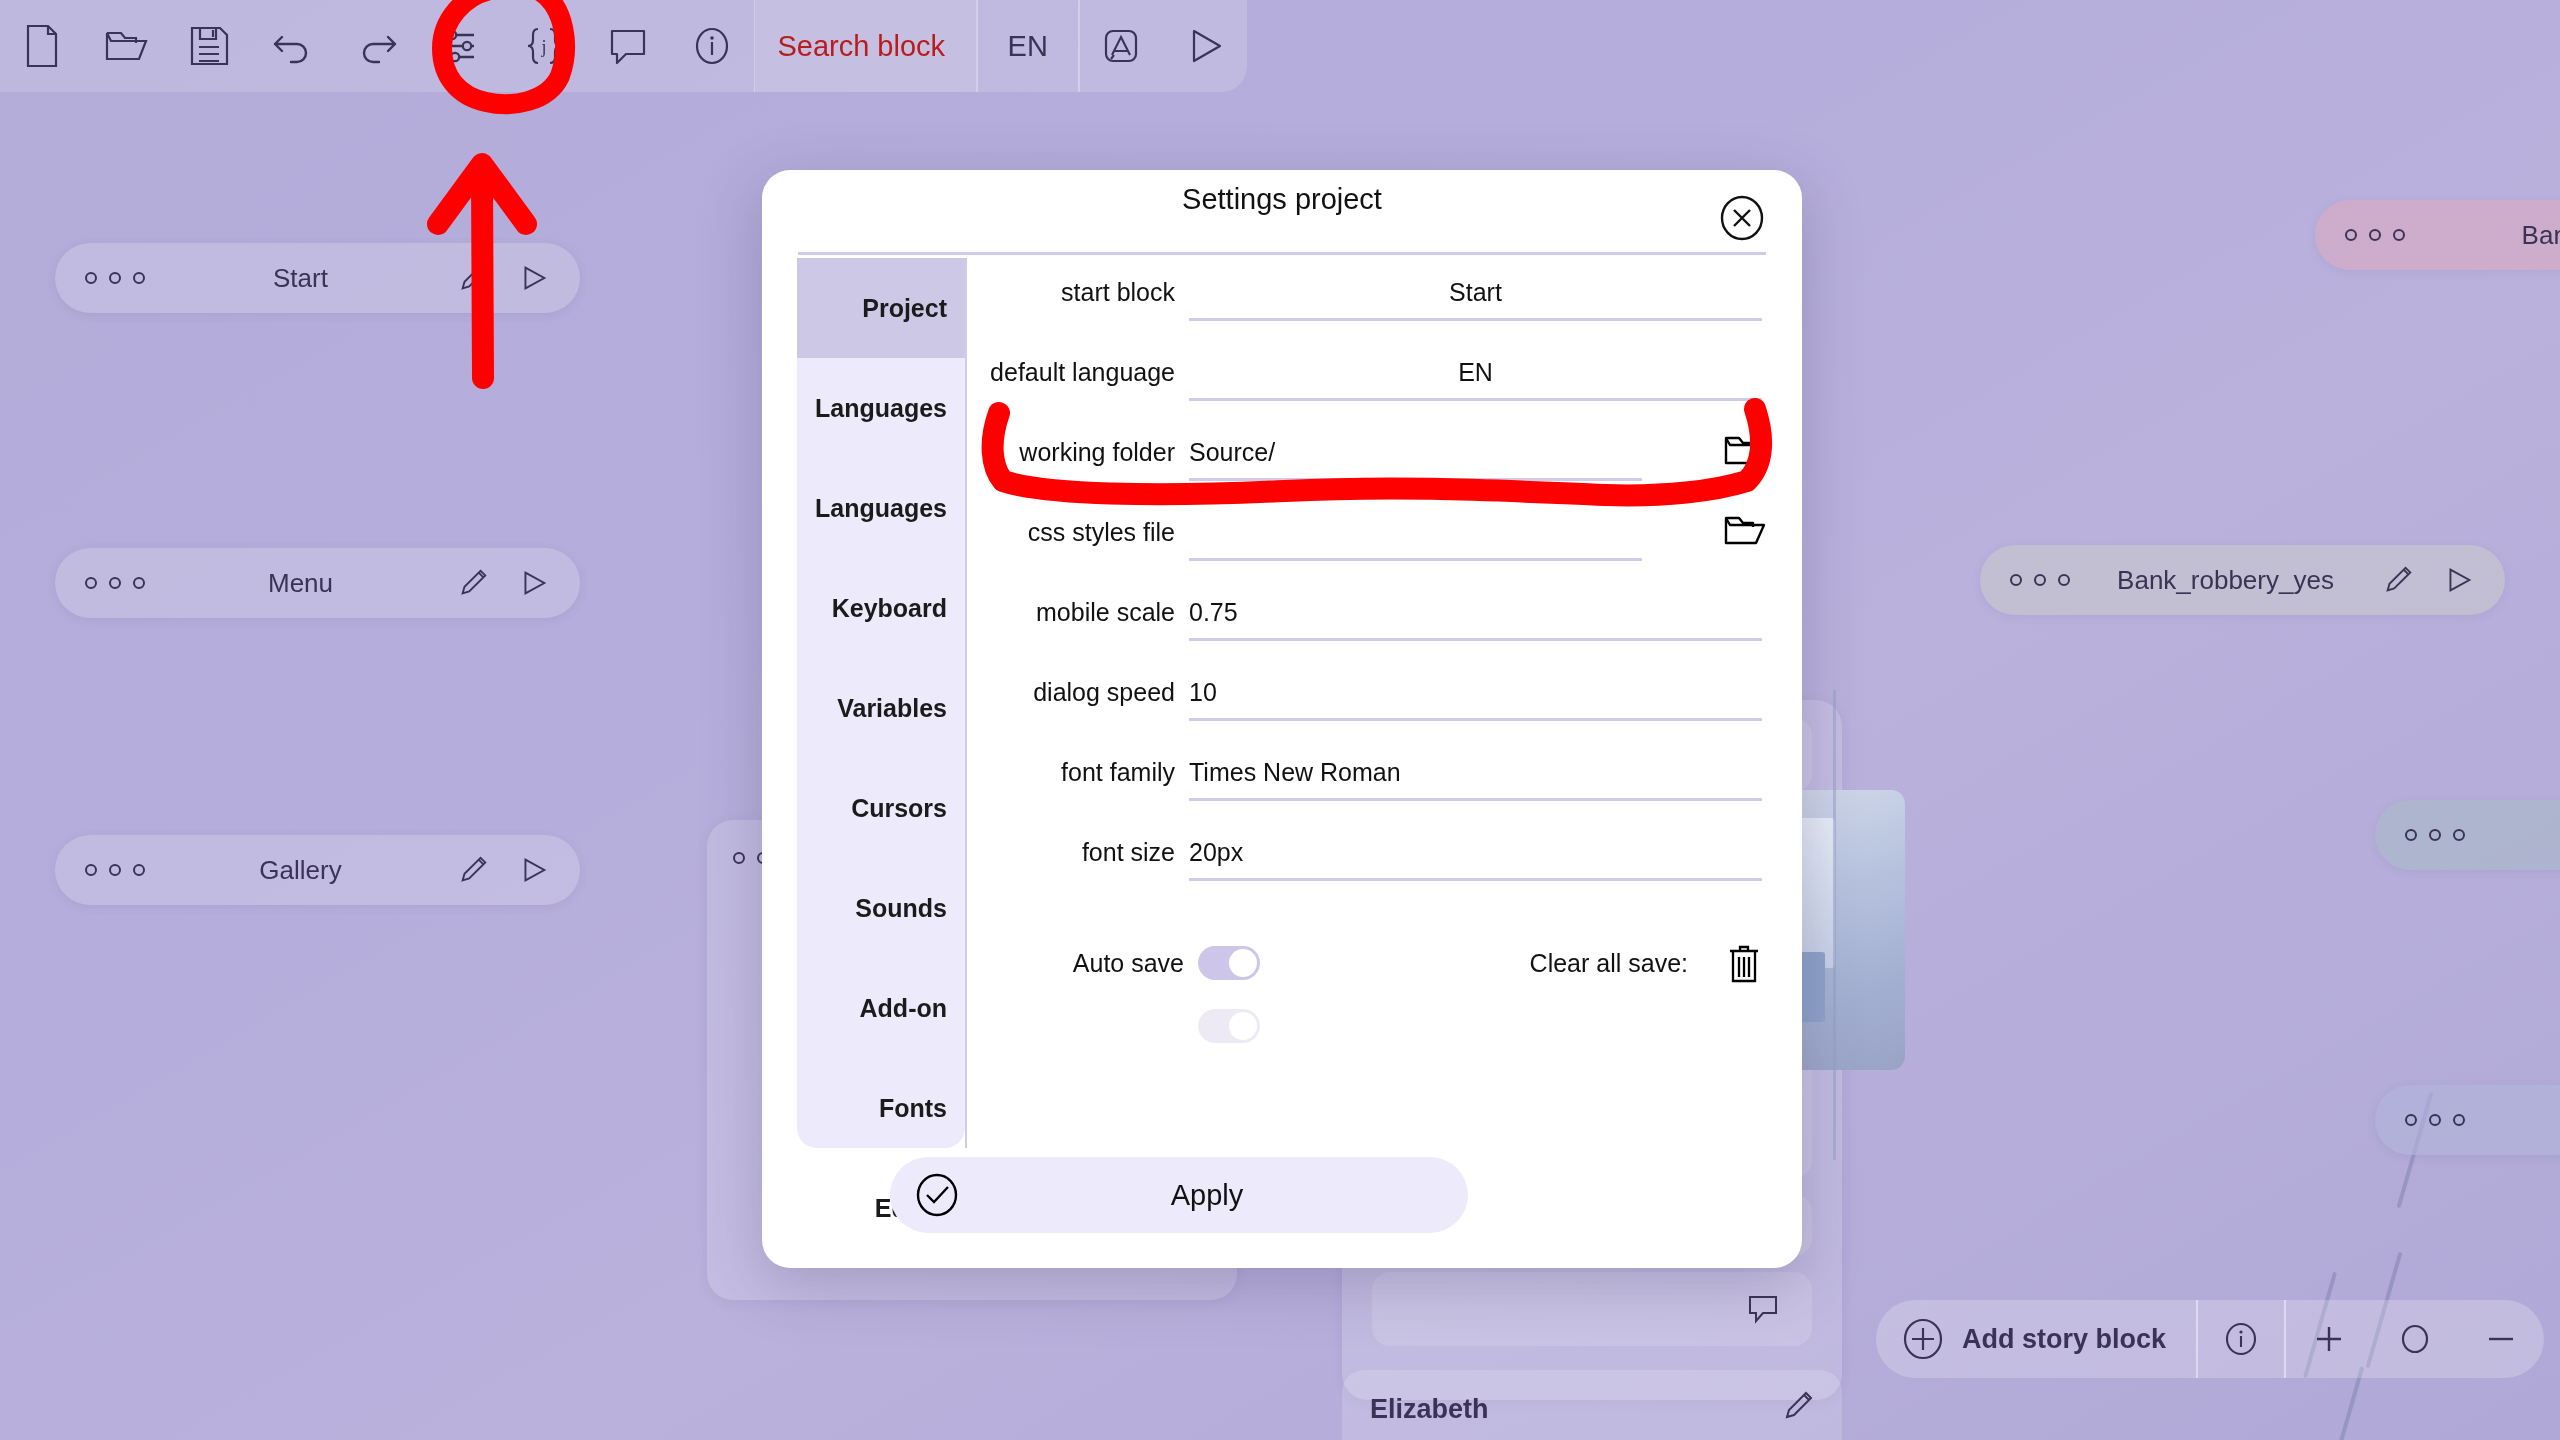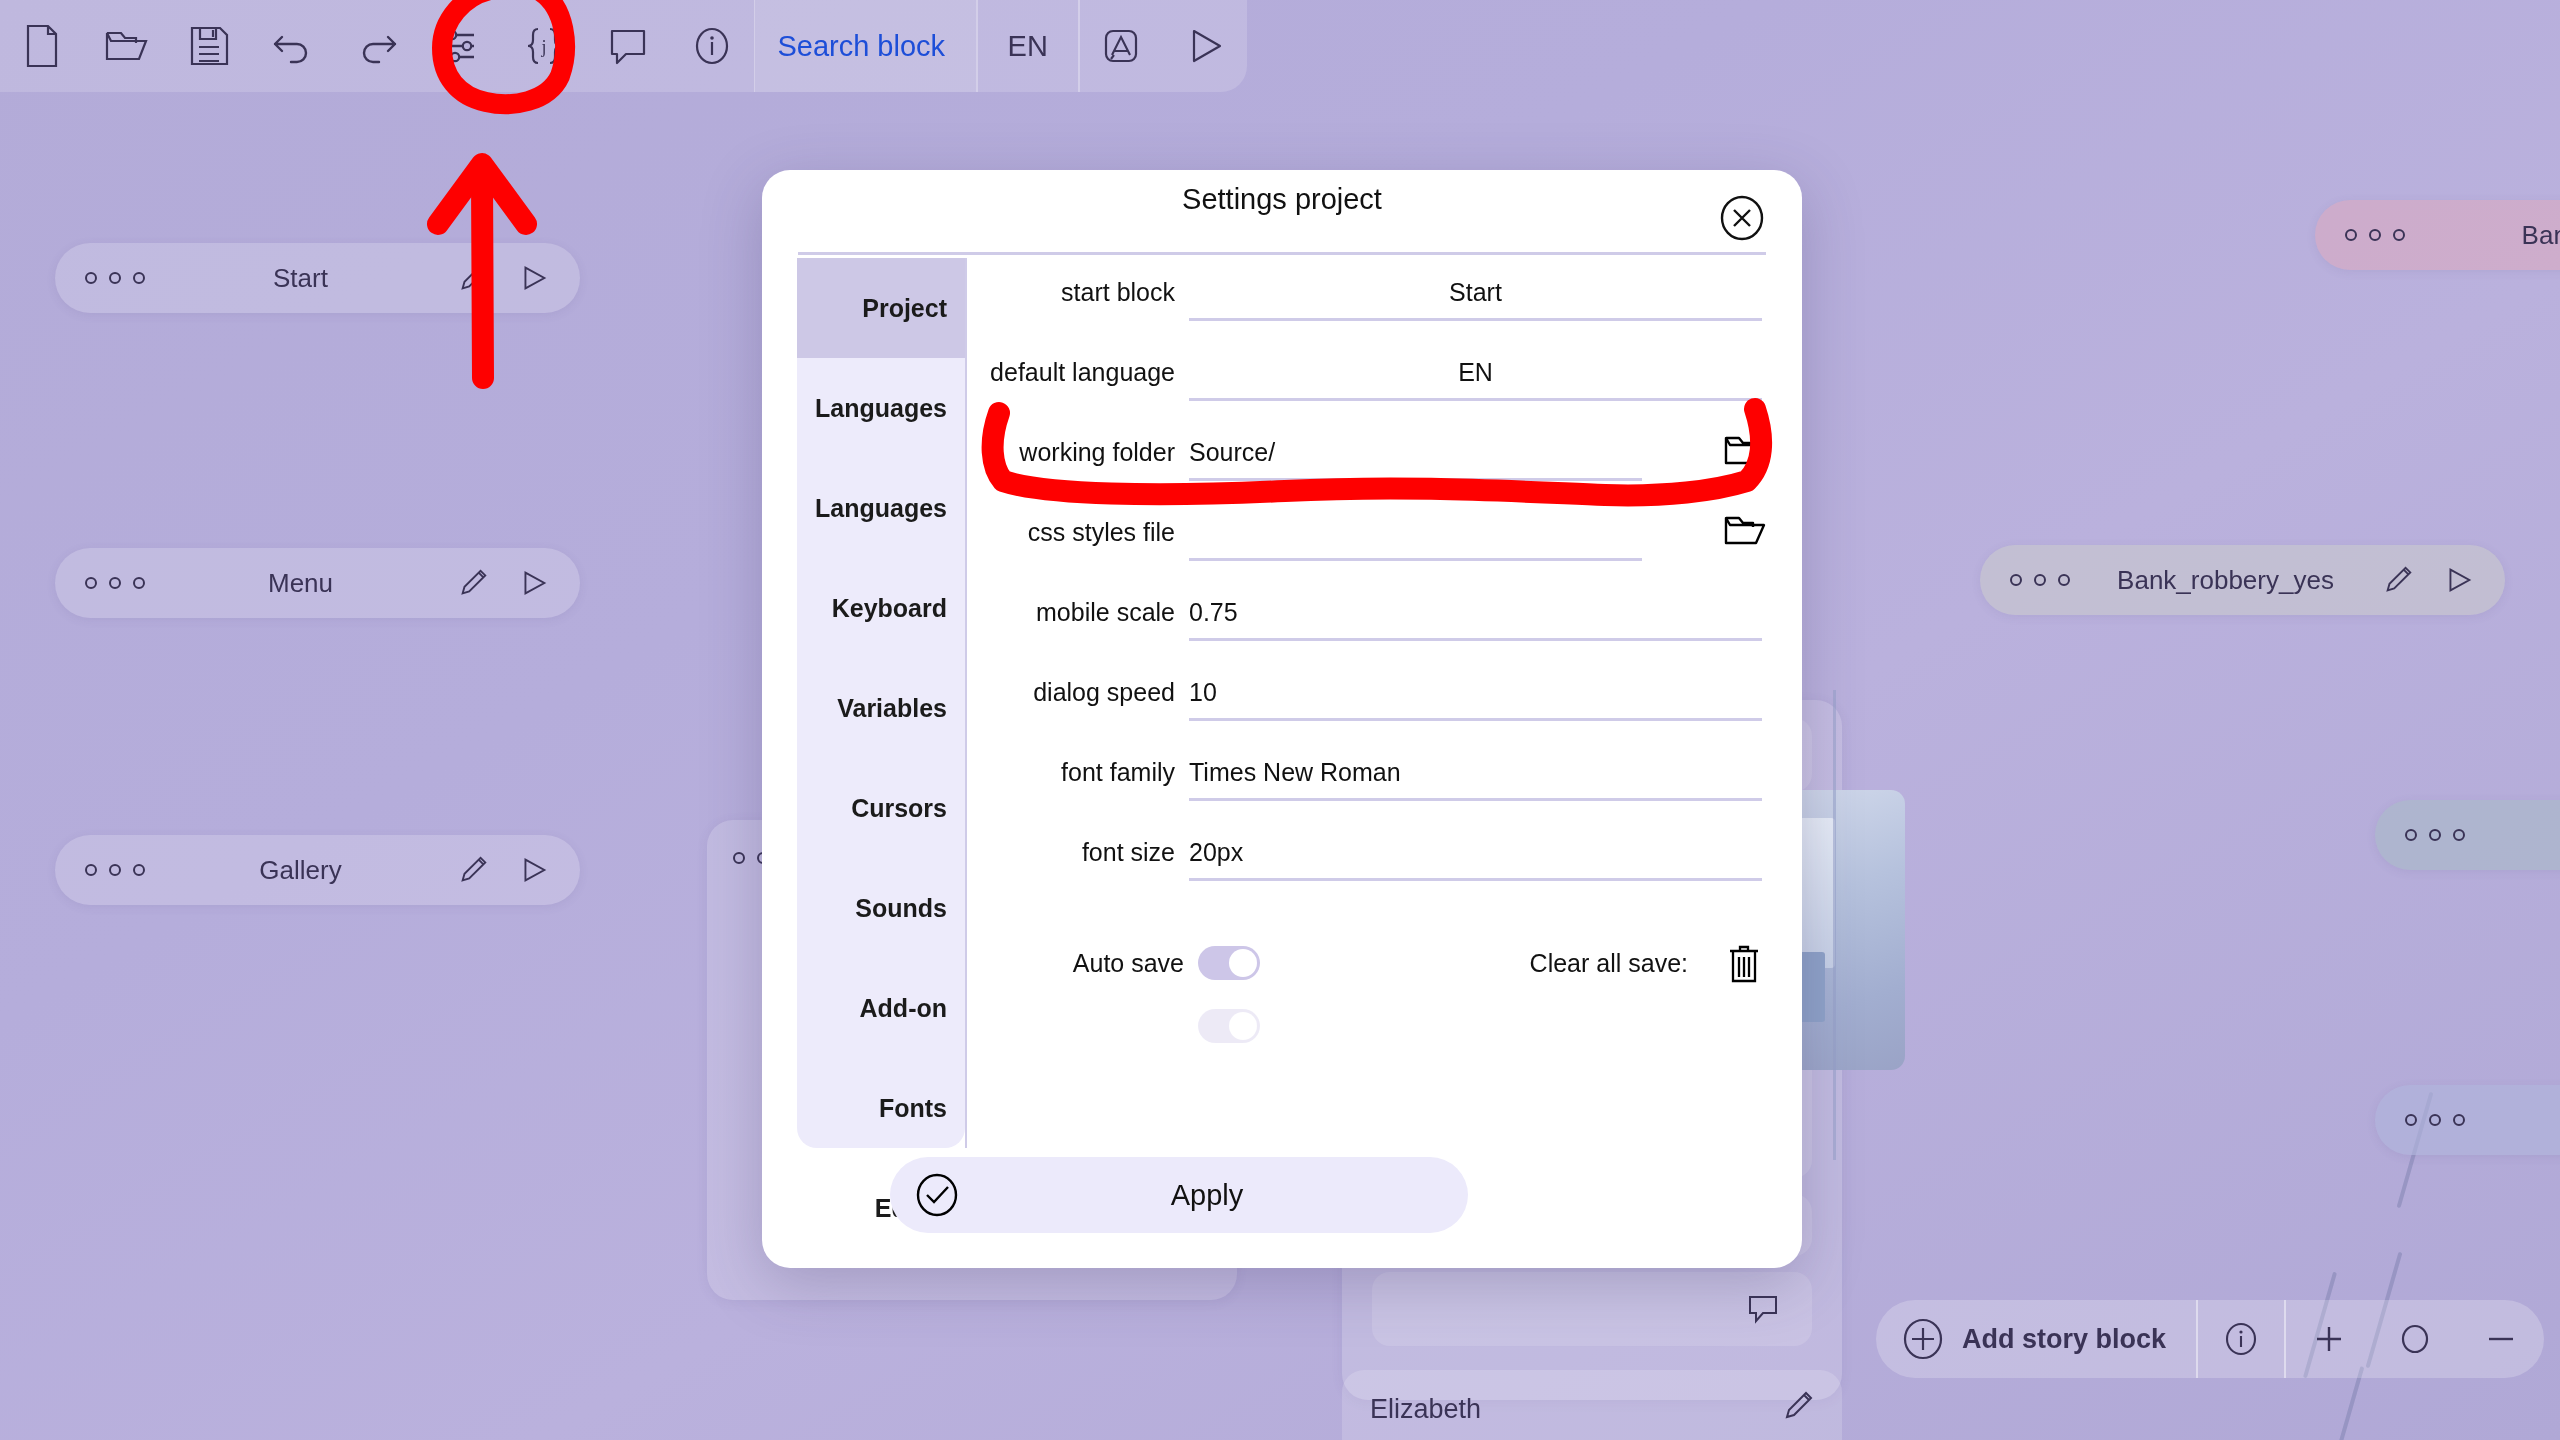--- a/index.html
+++ b/index.html
@@ -55,34 +55,34 @@
   .pr-photo{position:absolute;left:1735px;top:790px;width:170px;height:280px;border-radius:14px;
       background:linear-gradient(160deg,#d5dced 0%,#b6c2dd 40%,#a2aed0 75%,#9aa3c6 100%);
       overflow:hidden;}
   .pr-photo::before{content:"";position:absolute;left:-20px;top:28px;width:120px;height:150px;
       background:linear-gradient(180deg,#e6ecf7,#c6d0e6);border-radius:4px;}
   .pr-photo::after{content:"";position:absolute;left:-10px;bottom:48px;width:100px;height:70px;
       background:#8fa3c9;border-radius:3px;}
   .panel-divider{position:absolute;left:1833px;top:690px;width:3px;height:470px;background:rgba(150,160,200,.55);}
   .elizabeth-row{position:absolute;left:1342px;top:1370px;width:500px;height:70px;
       border-radius:22px 22px 0 0;background:rgba(255,255,255,0.17);}
-  .elizabeth-row .nm{position:absolute;left:28px;top:24px;font-size:27px;font-weight:normal;color:#3a3356;}
+  .elizabeth-row .nm{position:absolute;left:28px;top:24px;font-size:27px;font-weight:bold;color:#3a3356;}
   .elizabeth-row .pen{position:absolute;right:26px;top:18px;width:36px;height:36px;}
   .diag{position:absolute;background:rgba(120,125,170,.45);width:4px;border-radius:2px;}
 
   
   #toolbar{position:absolute;left:0;top:0;width:1247px;height:92px;
      background:rgba(255,255,255,0.16);border-bottom-right-radius:26px;
      display:flex;align-items:center;}
   .tb-btn{width:92px;height:92px;display:flex;align-items:center;justify-content:center;
      color:#3a3356;}
   .tb-btn svg{width:46px;height:46px;display:block;}
   .tb-sep{width:2px;height:92px;background:rgba(255,255,255,0.30);}
   #search-block{width:218px;height:92px;display:flex;align-items:center;
-     padding-left:22px;color:#1d4ed8;font-size:29px;
+     padding-left:22px;color:#b91c1c;font-size:29px;
      background:rgba(255,255,255,0.09);}
   .tb-lang{width:110px;height:92px;display:flex;align-items:center;justify-content:center;
      color:#3a3356;font-size:29px;}
 
   
   #bottombar{position:absolute;left:1876px;top:1300px;height:78px;
      background:rgba(255,255,255,0.22);border-radius:39px;display:flex;align-items:center;font-weight:bold;}
   #add-story{display:flex;align-items:center;gap:18px;padding:0 30px 0 26px;height:78px;
      color:#3a3356;font-size:27px;}
   #add-story svg{width:42px;height:42px;}

